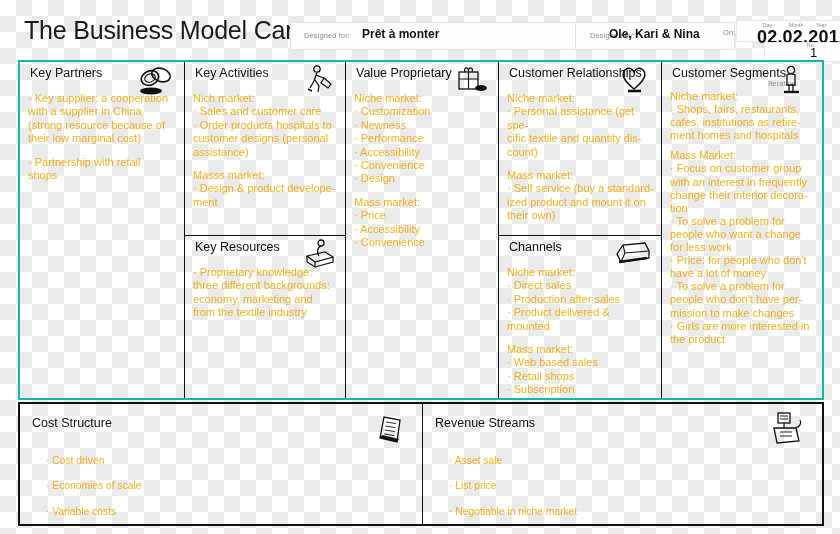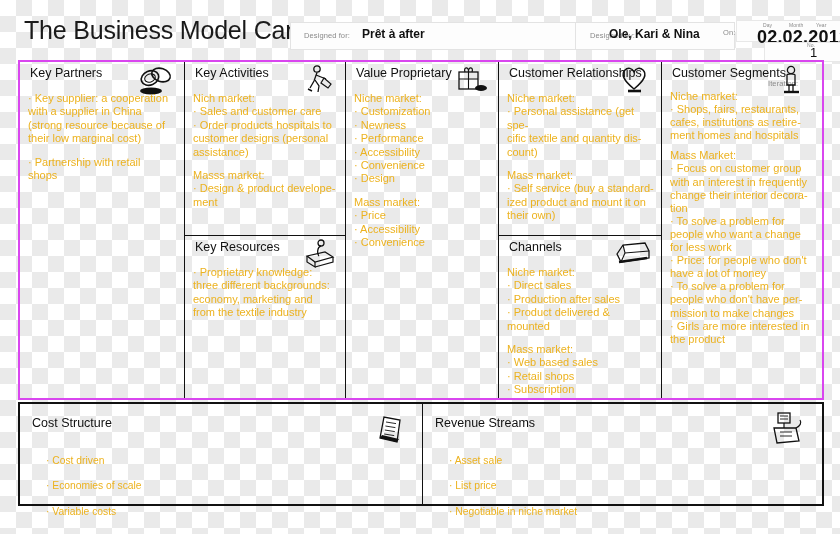--- a/index.html
+++ b/index.html
@@ -54,24 +54,24 @@
   .dl-month{left:771px;top:16px;font-size:5px;}
   .dl-year{left:798px;top:16px;font-size:5px;}
   .dv-date{left:739px;top:21px;font-size:18px;font-weight:bold;letter-spacing:0.2px;}
   .dl-iter{left:750px;top:57px;margin-top:16px;}
   .dl-no{left:789px;top:36px;font-size:5px;}
   .dv-iter{left:792px;top:39px;font-size:13px;font-weight:normal;}
 
   
   .grid{
     position:absolute;left:18px;top:60px;width:806px;height:340px;
-    border:2px solid #d946ef;box-sizing:border-box;background:transparent;padding-left:12px;
+    border:2px solid #14b8a6;box-sizing:border-box;background:transparent;padding-left:12px;
   }
   .row2{
-    position:absolute;left:18px;top:402px;width:806px;height:104px;
+    position:absolute;left:18px;top:402px;width:806px;height:124px;
     border:2px solid #111;box-sizing:border-box;background:transparent;
   }
   .vline{position:absolute;top:0;width:1px;height:100%;background:#111;}
   .hline{position:absolute;left:0;width:100%;height:1px;background:#111;}
 
   .cell{position:absolute;box-sizing:border-box;}
   .cell-title{
     position:absolute;left:10px;top:4px;
     font-size:12.5px;color:#111;white-space:nowrap;
   }
@@ -100,21 +100,21 @@
 </head>
 <body>
 
 <div class="canvas">
 
   <div class="header">
     <div class="title">The Business Model Canvas</div>
 
     <div class="meta-box meta-designed-for"></div>
     <div class="meta-label dl-df">Designed for:</div>
-    <div class="meta-value dv-df">Prêt à after</div>
+    <div class="meta-value dv-df">Prêt à monter</div>
 
     <div class="meta-box meta-designed-by"></div>
     <div class="meta-label dl-db">Designed by:</div>
     <div class="meta-value dv-db">Ole, Kari &amp; Nina</div>
 
     <div class="meta-box date-box"></div>
     <div class="meta-label dl-on">On:</div>
     <div class="meta-label dl-day">Day</div>
     <div class="meta-label dl-month">Month</div>
     <div class="meta-label dl-year">Year</div>

